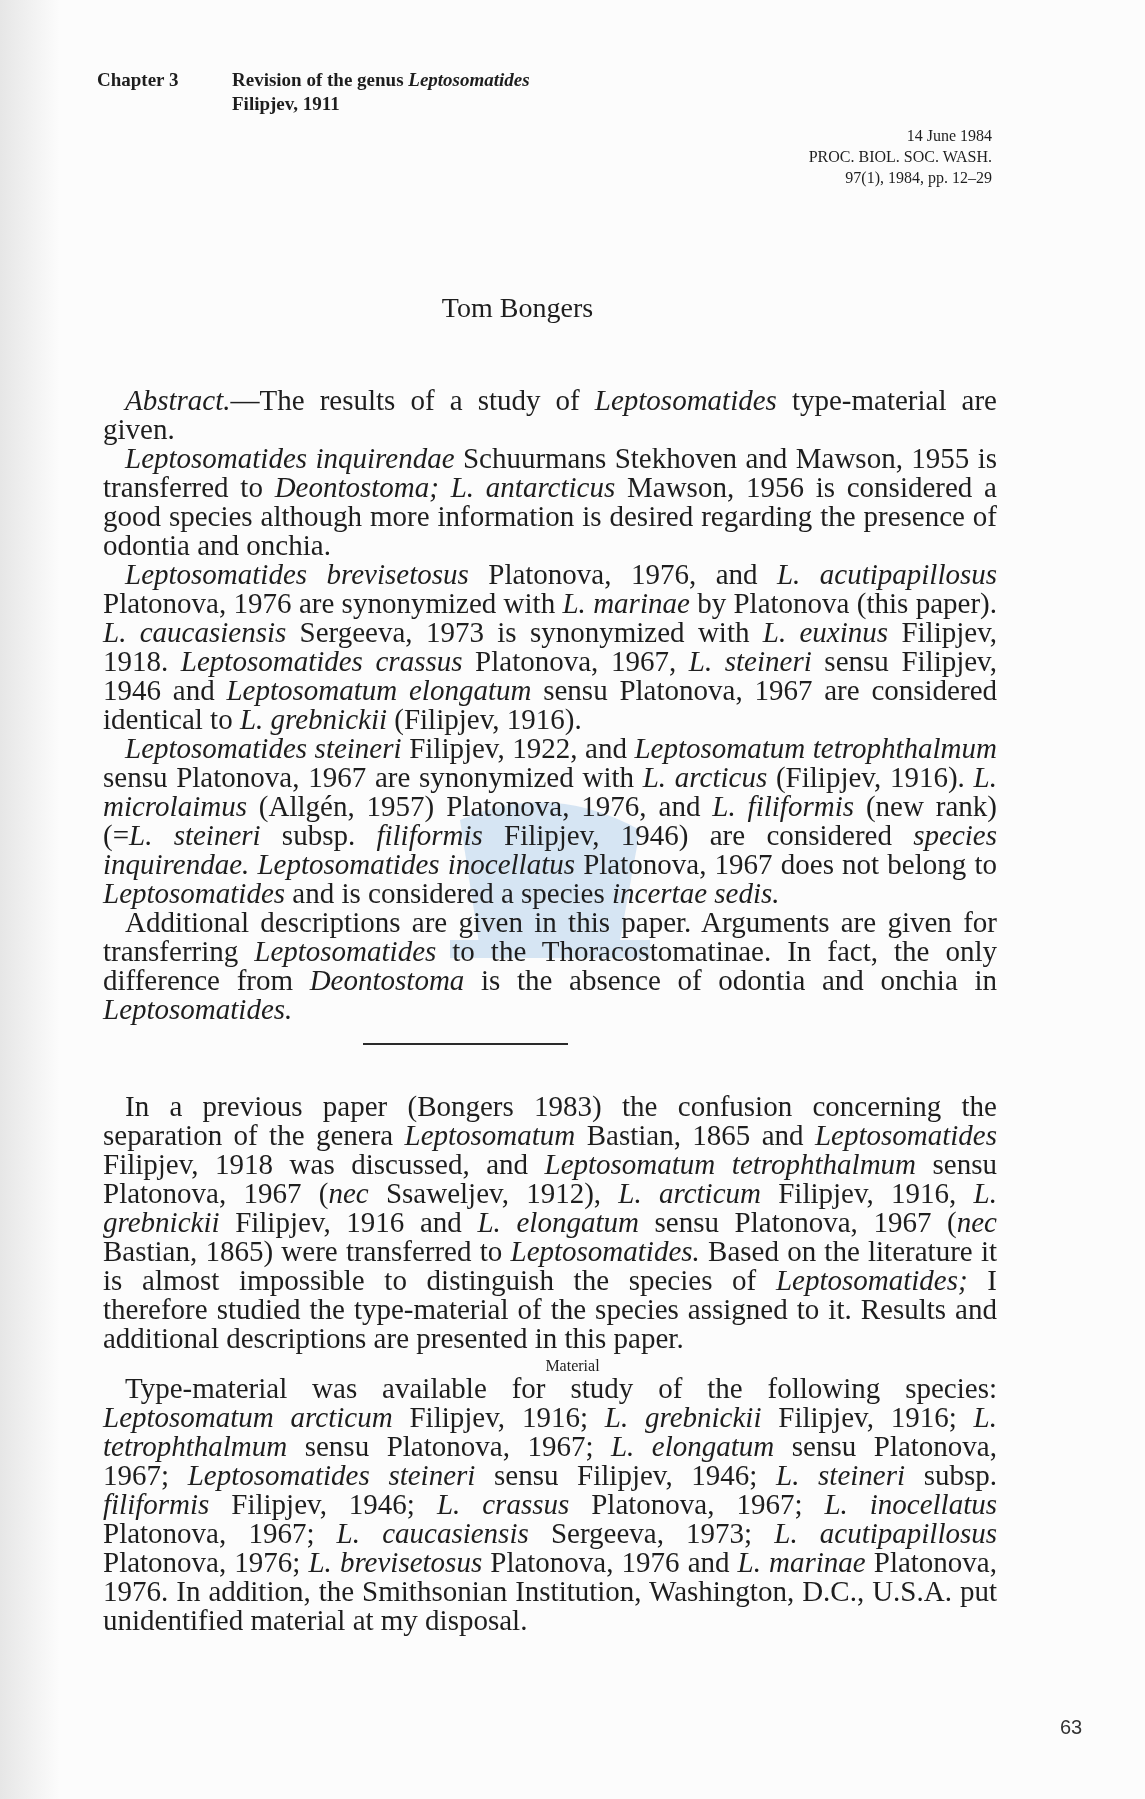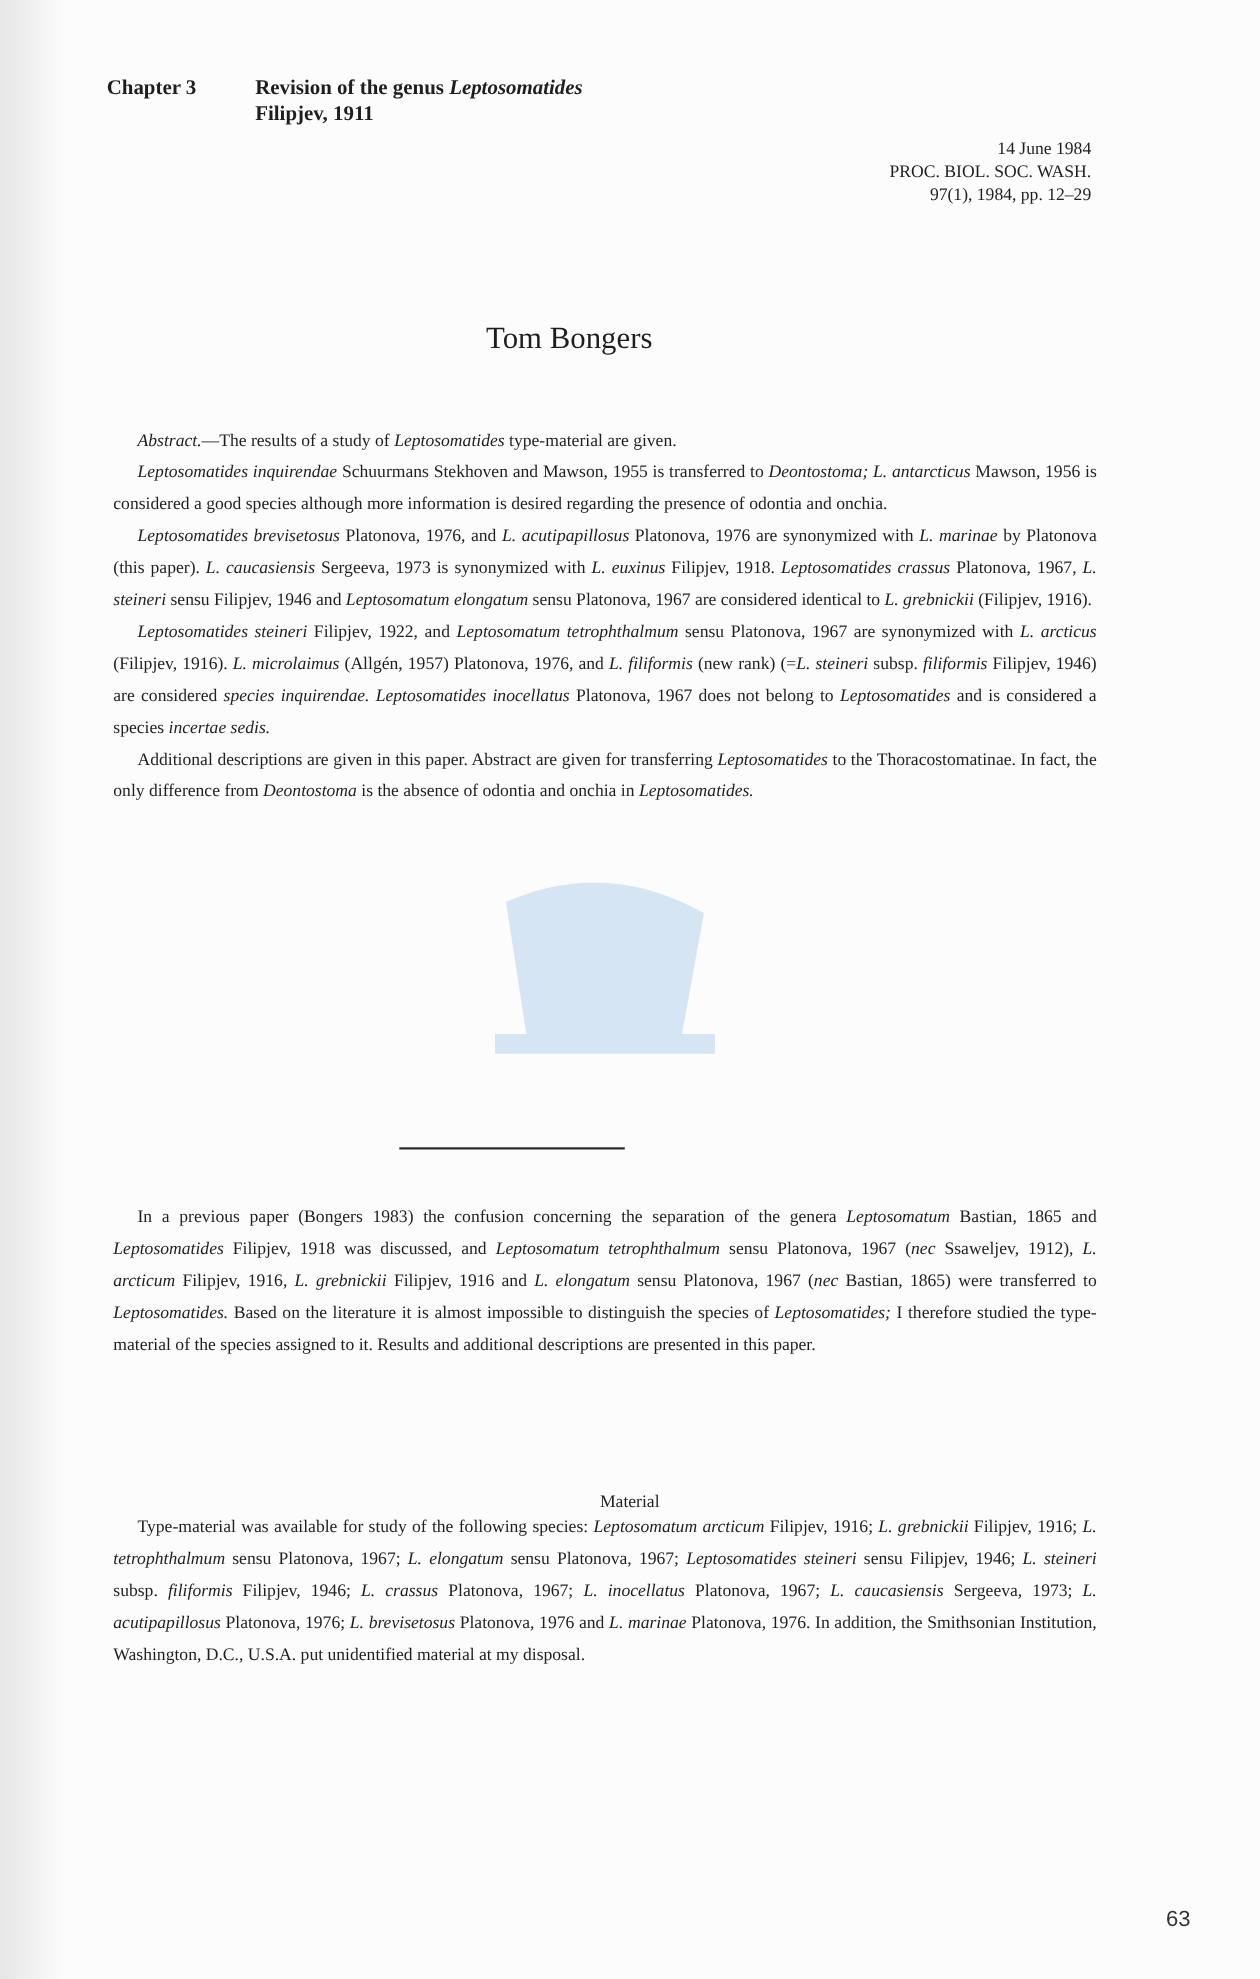--- a/index.html
+++ b/index.html
@@ -29,38 +29,38 @@
   .citation {
     position: absolute; right: 153px; top: 125px; text-align: right;
     font-size: 16px; line-height: 21px;
   }
   .author {
     position: absolute; left: 0; right: 0; top: 292px; text-align: center;
     font-size: 28px; width: 1035px;
   }
   .text-block {
     position: absolute; left: 103px; width: 894px;
-    font-size: 16px; line-height: 29px;
+    font-size: 29px; line-height: 29px;
     text-align: justify;
   }
   .text-block p { margin: 0; text-indent: 22px; }
   .abstract { top: 386px; }
   .divider {
     position: absolute; left: 363px; top: 1043px; width: 205px; height: 2px;
     background: #2a2a2a;
   }
   .intro { top: 1092px; }
   .section-heading {
     position: absolute; left: 0; width: 1145px; top: 1357px; text-align: center;
     font-size: 16px;
   }
   .material { top: 1374px; }
   .page-number {
     position: absolute; left: 1060px; top: 1716px; font-size: 20px;
-    font-family: "Liberation Sans", sans-serif; color: #333; margin-top: 18px;
+    font-family: "Liberation Sans", sans-serif; color: #333;
   }
 </style>
 </head>
 <body>
 
 <div class="page-shadow"></div>
 
 <svg class="watermark" viewBox="0 0 250 200">
   <path d="M40 30 Q130 -10 220 40 L200 150 L60 160 Z" fill="#2f7fd0"></path>
   <rect x="30" y="150" width="200" height="18" fill="#2f7fd0"></rect>
@@ -80,21 +80,21 @@
   <div>97(1), 1984, pp. 12–29</div>
 </div>
 
 <div class="author">Tom Bongers</div>
 
 <div class="text-block abstract">
     <p><i>Abstract.</i><span>—The results of a study of </span><i>Leptosomatides</i><span> type-material are given. </span></p>
     <p><i>Leptosomatides inquirendae</i><span> Schuurmans Stekhoven and Mawson, 1955 is transferred to </span><i>Deontostoma; L. antarcticus</i><span> Mawson, 1956 is considered a good species although more information is desired regarding the presence of odontia and onchia.</span></p>
     <p><i>Leptosomatides brevisetosus</i><span> Platonova, 1976, and </span><i>L. acutipapillosus</i><span> Platonova, 1976 are synonymized with </span><i>L. marinae</i><span> by Platonova (this paper). </span><i>L. caucasiensis</i><span> Sergeeva, 1973 is synonymized with </span><i>L. euxinus</i><span> Filipjev, 1918. </span><i>Leptosomatides crassus</i><span> Platonova, 1967, </span><i>L. steineri</i><span> sensu Filipjev, 1946 and </span><i>Leptosomatum elongatum</i><span> sensu Platonova, 1967 are considered identical to </span><i>L. grebnickii</i><span> (Filipjev, 1916).</span></p>
     <p><i>Leptosomatides steineri</i><span> Filipjev, 1922, and </span><i>Leptosomatum tetrophthalmum</i><span> sensu Platonova, 1967 are synonymized with </span><i>L. arcticus</i><span> (Filipjev, 1916). </span><i>L. microlaimus</i><span> (Allgén, 1957) Platonova, 1976, and </span><i>L. filiformis</i><span> (new rank) (=</span><i>L. steineri</i><span> subsp. </span><i>filiformis</i><span> Filipjev, 1946) are considered </span><i>species inquirendae. Leptosomatides inocellatus</i><span> Platonova, 1967 does not belong to </span><i>Leptosomatides</i><span> and is considered a species </span><i>incertae sedis.</i></p>
-    <p><span>Additional descriptions are given in this paper. Abstract are given for transferring </span><i>Leptosomatides</i><span> to the Thoracostomatinae. In fact, the only difference from </span><i>Deontostoma</i><span> is the absence of odontia and onchia in </span><i>Leptosomatides.</i></p>
+    <p><span>Additional descriptions are given in this paper. Arguments are given for transferring </span><i>Leptosomatides</i><span> to the Thoracostomatinae. In fact, the only difference from </span><i>Deontostoma</i><span> is the absence of odontia and onchia in </span><i>Leptosomatides.</i></p>
   </div>
 
 <div class="divider"></div>
 
 <div class="text-block intro">
     <p><span>In a previous paper (Bongers 1983) the confusion concerning the separation of the genera </span><i>Leptosomatum</i><span> Bastian, 1865 and </span><i>Leptosomatides</i><span> Filipjev, 1918 was discussed, and </span><i>Leptosomatum tetrophthalmum</i><span> sensu Platonova, 1967 (</span><i>nec</i><span> Ssaweljev, 1912), </span><i>L. arcticum</i><span> Filipjev, 1916, </span><i>L. grebnickii</i><span> Filipjev, 1916 and </span><i>L. elongatum</i><span> sensu Platonova, 1967 (</span><i>nec</i><span> Bastian, 1865) were transferred to </span><i>Leptosomatides.</i><span> Based on the literature it is almost impossible to distinguish the species of </span><i>Leptosomatides;</i><span> I therefore studied the type-material of the species assigned to it. Results and additional descriptions are presented in this paper.</span></p>
   </div>
 
 <div class="section-heading">Material</div>
 

